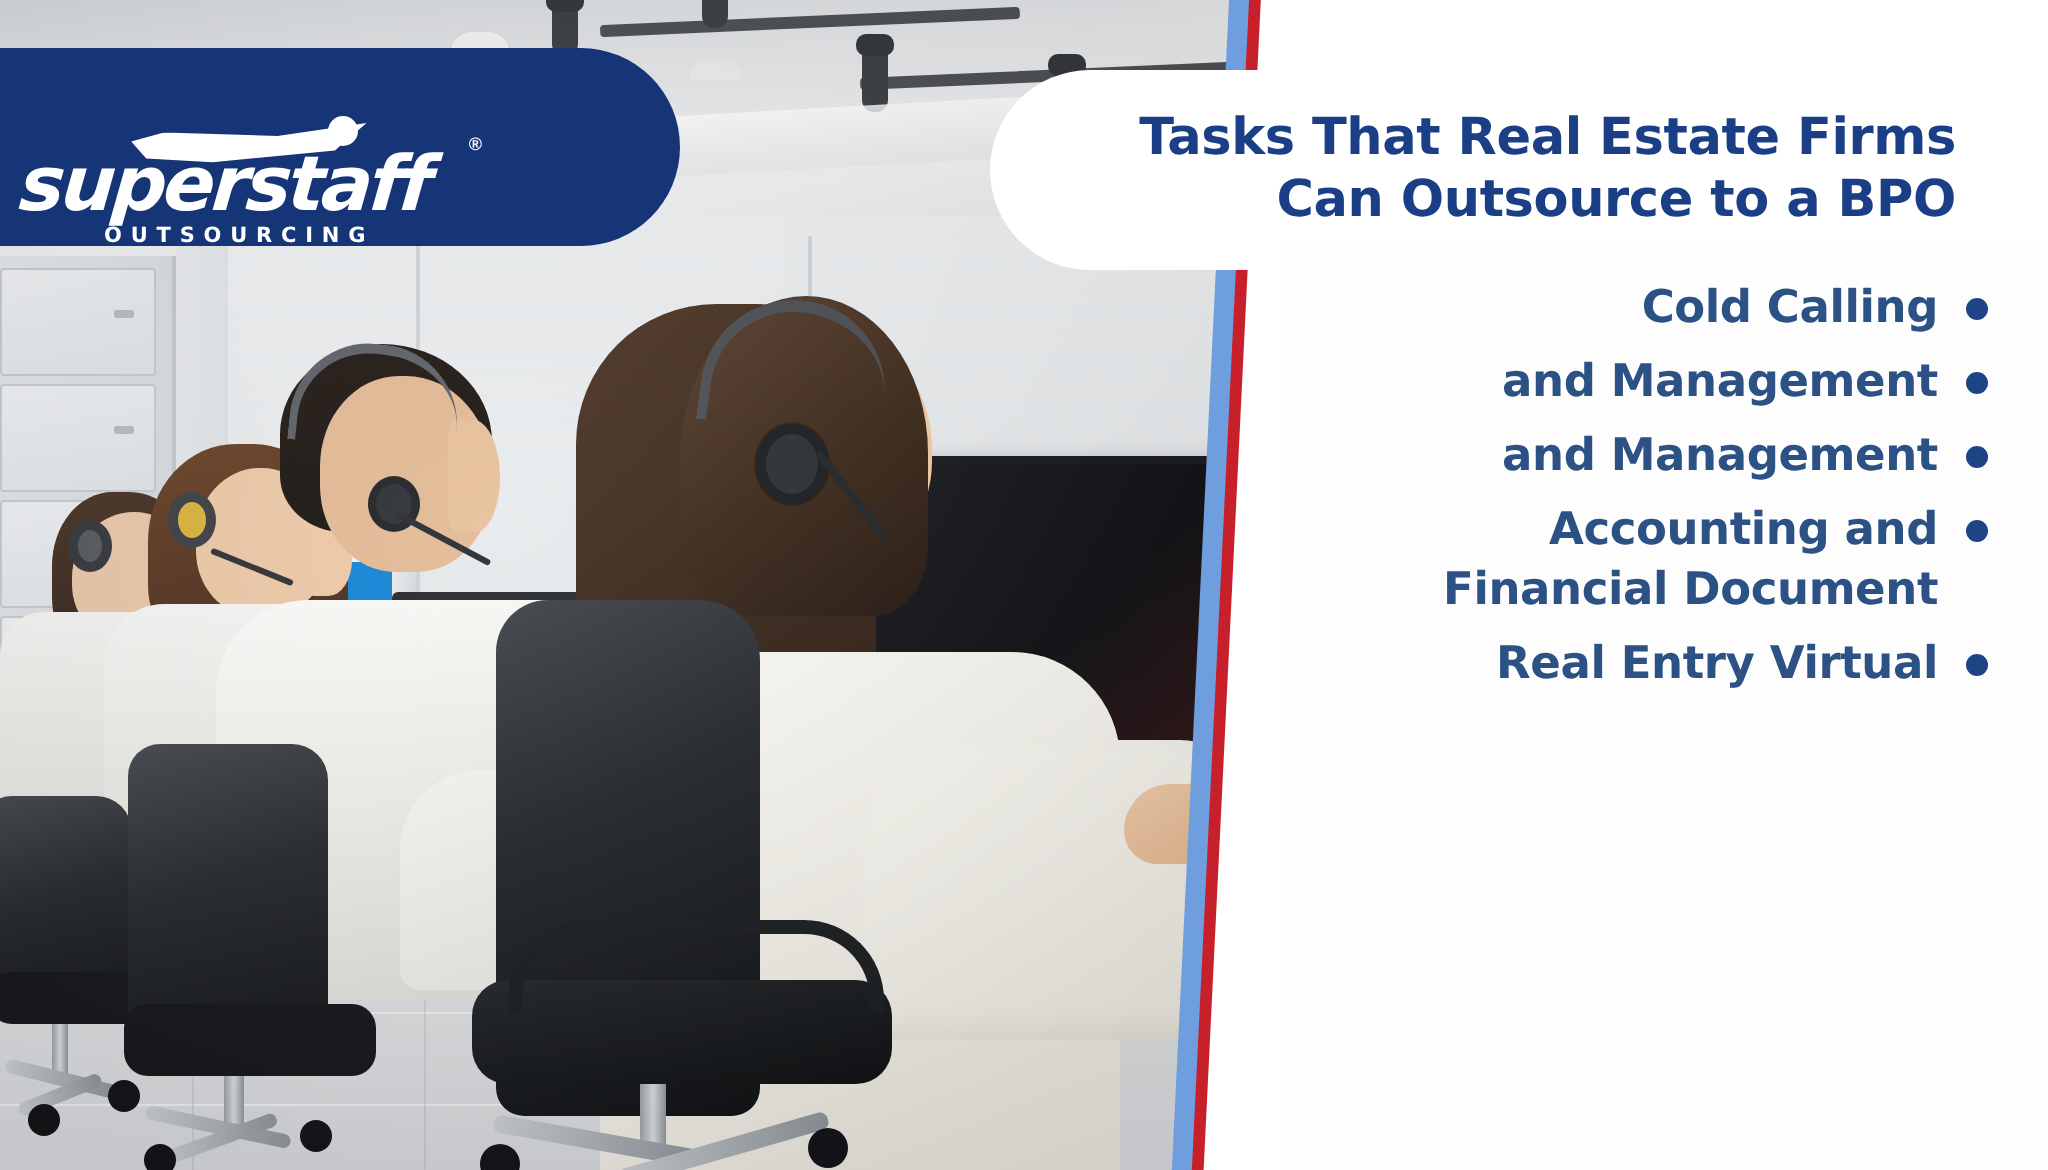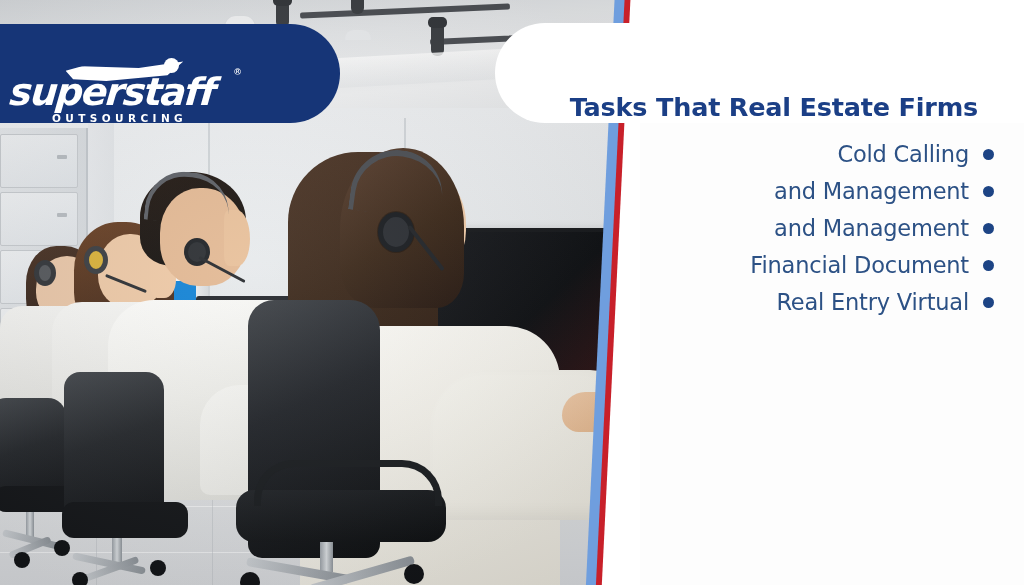--- a/index.html
+++ b/index.html
@@ -212,36 +212,36 @@
           font-family:"DejaVu Sans", sans-serif; font-weight:bold; font-size:10.5px;
           letter-spacing:4.4px; }
   .swoosh{ position:absolute; left:56px; top:-6px; width:118px; height:26px;
           background:#ffffff; border-radius:0 0 60% 42%;
           clip-path:polygon(0 14%,14% 0,62% 18%,100% 2%,86% 52%,34% 62%,6% 48%);
           transform:rotate(-3deg); }
   .swdot{ position:absolute; left:154px; top:-12px; width:15px; height:15px;
           background:#ffffff; border-radius:50%; }
 
   
-  .titlebar{ position:absolute; left:495px; top:23px; width:529px; height:100px;
+  .titlebar{ position:absolute; left:495px; top:35px; width:529px; height:100px;
           background:#ffffff; border-radius:50px 0 0 50px;
-          display:flex; align-items:flex-end; justify-content:flex-end; }
+          display:flex; align-items:center; justify-content:flex-end; }
   .title{ color:#1b3f86; font-family:"DejaVu Sans", sans-serif; font-weight:bold;
           font-size:25.5px; line-height:31px; text-align:right; padding-right:46px;
           letter-spacing:-.2px; }
   .title span{ display:block; }
 
   
   .listpanel{ position:absolute; left:640px; top:123px; width:384px; height:462px;
           background:#fdfdfd; padding-right:30px; padding-top:16px; }
   .litem{ display:flex; align-items:flex-start; justify-content:flex-end; gap:14px;
           margin-bottom:7px; }
   .ltext{ color:#2c5185; font-family:"DejaVu Sans", sans-serif; font-size:22.5px;
           line-height:30px; text-align:right; font-weight:normal; letter-spacing:-.2px; }
-  .ltext b{ font-weight:normal; display:block; }
+  .ltext b{ font-weight:bold; display:block; }
   .ldot{ flex:0 0 auto; width:11px; height:11px; border-radius:50%;
          background:#1d4485; margin-top:10px; }
 </style>
 </head>
 <body>
 
 <div class="canvas">
 
   <div class="photo">
 
@@ -370,20 +370,21 @@
 
   <div class="diagwrap">
     <div class="diag diag-blue"></div>
     <div class="diag diag-red"></div>
     <div class="diag diag-white"></div>
   </div>
 
   <div class="titlebar">
     <div class="title">
       <span>Tasks That Real Estate Firms</span>
+      <span>Can Outsource to a BPO</span>
     </div>
   </div>
 
   <div class="badge">
     <div class="logo">
       <div class="swoosh"></div>
       <div class="swdot"></div>
       <div class="logo-word">superstaff</div>
       <div class="logo-reg">®</div>
       <div class="logo-sub">OUTSOURCING</div>
@@ -404,20 +405,21 @@
       <div class="ldot"></div>
     </div>
     <div class="litem">
       <div class="ltext">
         <b>and Management</b>
       </div>
       <div class="ldot"></div>
     </div>
     <div class="litem">
       <div class="ltext">
+        <b>Accounting and</b>
         <b>Financial Document</b>
       </div>
       <div class="ldot"></div>
     </div>
     <div class="litem">
       <div class="ltext">
         <b>Real Entry Virtual</b>
       </div>
       <div class="ldot"></div>
     </div>

